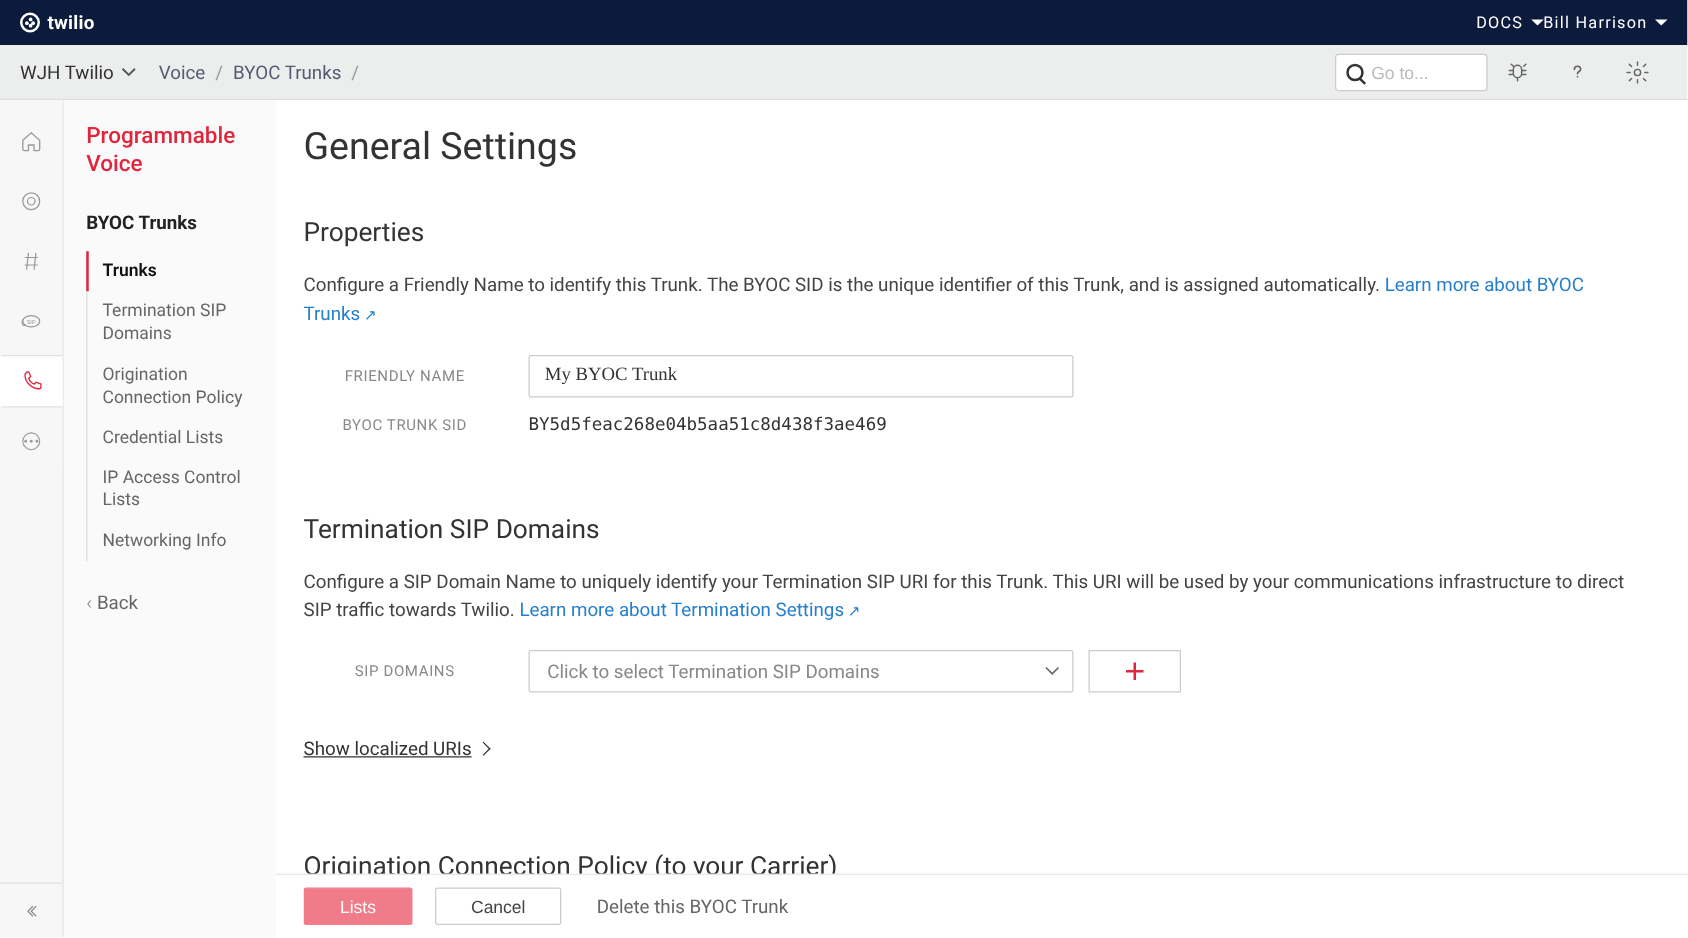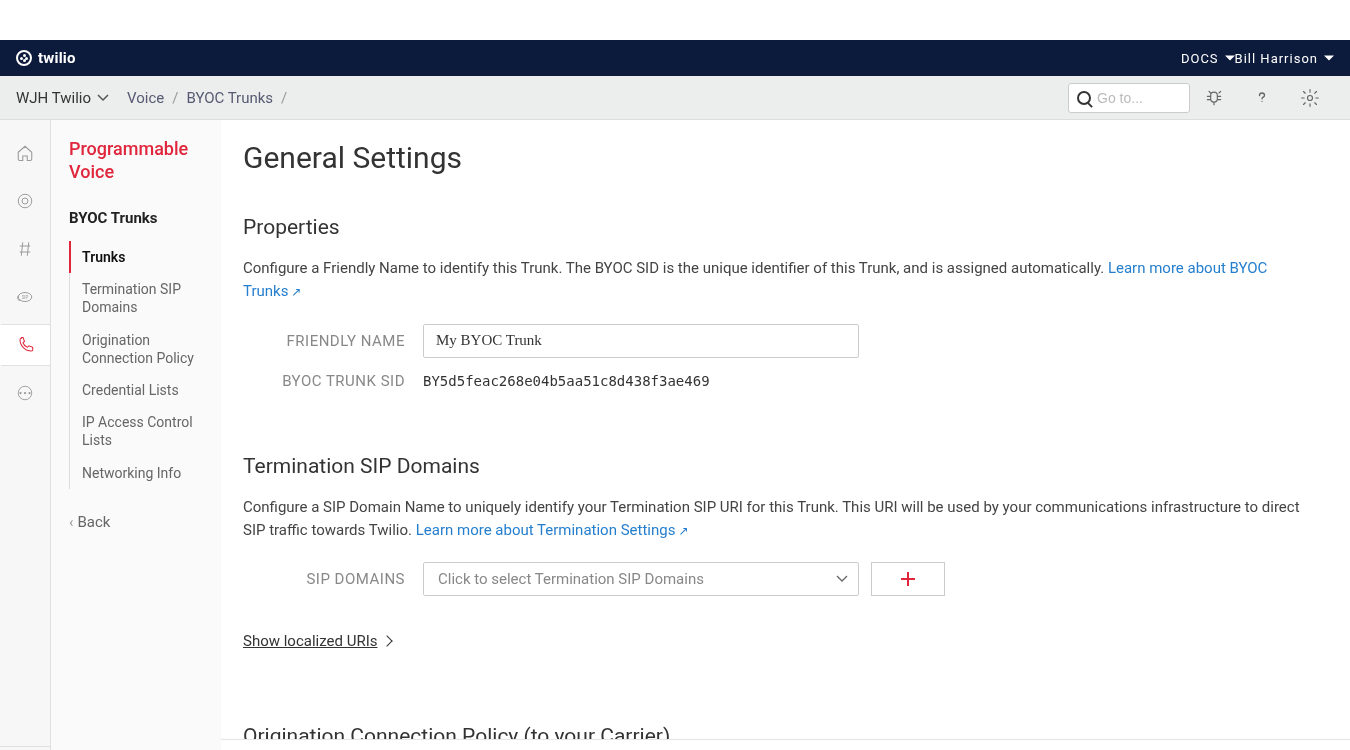--- a/index.html
+++ b/index.html
@@ -1,19 +1,19 @@
 <!DOCTYPE html>
 <html><head>
 <meta charset="utf-8">
 <style>
   * { box-sizing: border-box; margin: 0; padding: 0; }
   body { font-family: -apple-system, "Segoe UI", Roboto, Helvetica, Arial, sans-serif; color: #222; height: 750px; width: 1350px; overflow: hidden; background: #fff; }
   
   
-  .topbar { height: 36px; background: #0c1a3b; display: flex; align-items: center; justify-content: space-between; padding: 0 16px; color: #fff; margin-top: 40px; }
+  .topbar { height: 36px; background: #0c1a3b; display: flex; align-items: center; justify-content: space-between; padding: 0 16px; color: #fff; }
   .logo { display: inline-flex; align-items: center; gap: 6px; font-weight: 700; font-size: 15px; letter-spacing: .2px; }
   .logo-mark { width: 16px; height: 16px; border: 2px solid #fff; border-radius: 50%; display:inline-flex; align-items:center; justify-content:center; position:relative; }
   .logo-mark::before, .logo-mark::after { content:""; position:absolute; width:3px; height:3px; background:#fff; border-radius:50%; }
   .logo-mark::before { left:2px; top:5px; }
   .logo-mark::after { right:2px; top:5px; }
   .logo-mid { position:absolute; width:3px; height:3px; background:#fff; border-radius:50%; top:2px; left:5px;}
   .logo-bot { position:absolute; width:3px; height:3px; background:#fff; border-radius:50%; bottom:2px; left:5px;}
   .topbar-right { display:flex; align-items:flex-end; }
   .top-link { color:#fff; font-size: 13px; letter-spacing: 1px; display:flex; align-items:center; gap:6px; cursor:pointer; }
   .chev { width: 10px; height: 6px; border-left: 5px solid transparent; border-right:5px solid transparent; border-top: 6px solid #fff; transform: scaleY(.8);}
@@ -55,21 +55,21 @@
   .content { flex:1; overflow-y:auto; padding: 16px 30px 90px 22px; position:relative; }
   .content::-webkit-scrollbar { width: 8px; }
   .content::-webkit-scrollbar-thumb { background:#c5c5c5; border-radius:4px;}
   h1 { font-size: 30px; font-weight:400; color:#333; margin: 4px 0 40px;}
   h2.sect { font-size: 21px; font-weight:400; color:#333; margin: 0 0 18px;}
   p.desc { font-size: 15px; color:#444; line-height:1.55; margin-bottom: 20px; max-width: 1060px;}
   p.desc a { color:#257fce; text-decoration:none;}
   .ext::after { content:" ↗"; font-size:12px; color:#257fce;}
   
   .formrow { display:flex; align-items:center; margin-bottom: 14px;}
-  .formrow label { width: 180px; text-align:right; font-size: 15px; letter-spacing: .5px; color:#888; text-transform:uppercase; padding-right: 18px;}
+  .formrow label { width: 180px; text-align:center; font-size: 12px; letter-spacing: .5px; color:#888; text-transform:uppercase; padding-right: 18px;}
   .formrow input[type=text] { height:34px; border:1px solid #ccc; border-radius:2px; padding: 0 12px; font-size:15px; width: 436px; color:#333;font-family:Liberation Serif, serif;}
   .formrow .static { font-family: "Menlo","Consolas",monospace; font-size:14px; color:#333;}
   
   .selectbox { height:34px; border:1px solid #ccc; border-radius:2px; width:436px; display:flex; align-items:center; justify-content:space-between; padding:0 10px 0 14px; cursor:pointer;gap:16px;}
   .selectbox span { color:#888; font-size:15px;}
   .selectbox .sel-chev { width: 12px; height:12px; }
   .addbtn { width: 74px; height:34px; border:1px solid #ccc; display:flex; align-items:center; justify-content:center; margin-left:12px; cursor:pointer; color:#e0263c; font-size:20px; position:relative;}
   .addbtn-plus { position:relative; width:14px; height:14px;}
   .addbtn-plus::before,.addbtn-plus::after{content:"";position:absolute;background:#e0263c;}
   .addbtn-plus::before{left:6px;top:0;width:2px;height:14px;}

